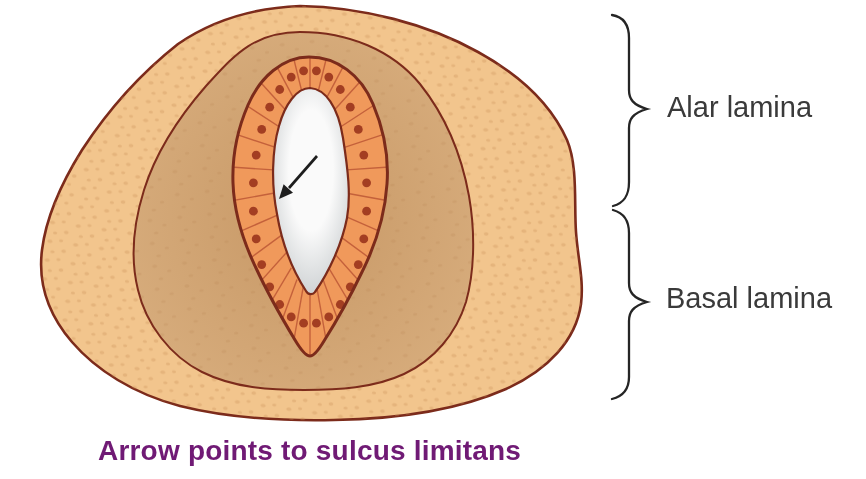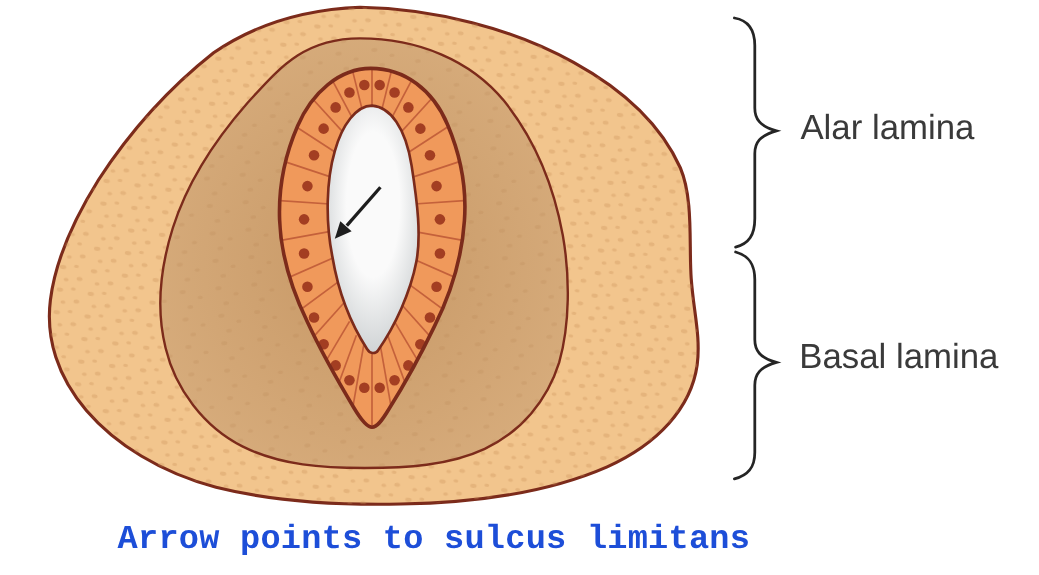--- a/index.html
+++ b/index.html
@@ -147,14 +147,14 @@
     </g>
 
     <path fill="none" stroke-width="2.3" stroke-linecap="round" d="M 612 15 C 624 17, 629 25, 629 38 L 629 90 C 629 99, 633 105, 647 109 C 633 113, 629 119, 629 128 L 629 182 C 629 196, 624 203, 613 206" stroke="#252525"></path>
     <path fill="none" stroke-width="2.3" stroke-linecap="round" d="M 613 210 C 624 213, 629 220, 629 233 L 629 283 C 629 292, 633 298, 647 302 C 633 306, 629 312, 629 321 L 629 377 C 629 389, 624 396, 612 399" stroke="#252525"></path>
   </svg>
 
   <div class="side-label label-alar" style="color: rgb(58, 58, 58);">Alar lamina</div>
 
   <div class="side-label label-basal" style="color: rgb(58, 58, 58);">Basal lamina</div>
 
-  <div class="caption" style="color: #1d4ed8; font-family: Liberation Mono, monospace;">Arrow points to sulcus limitans</div>
+  <div class="caption" style="color: #701a75;">Arrow points to sulcus limitans</div>
 </div>
 
 </body></html>

